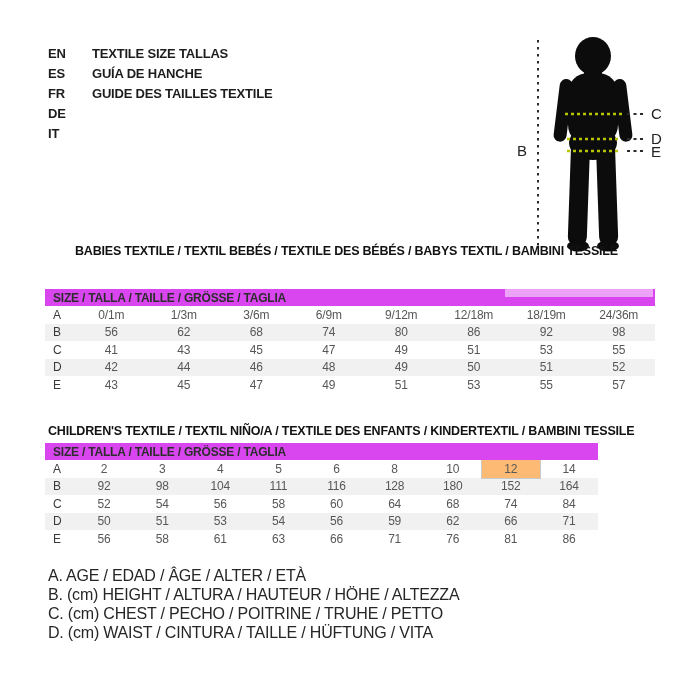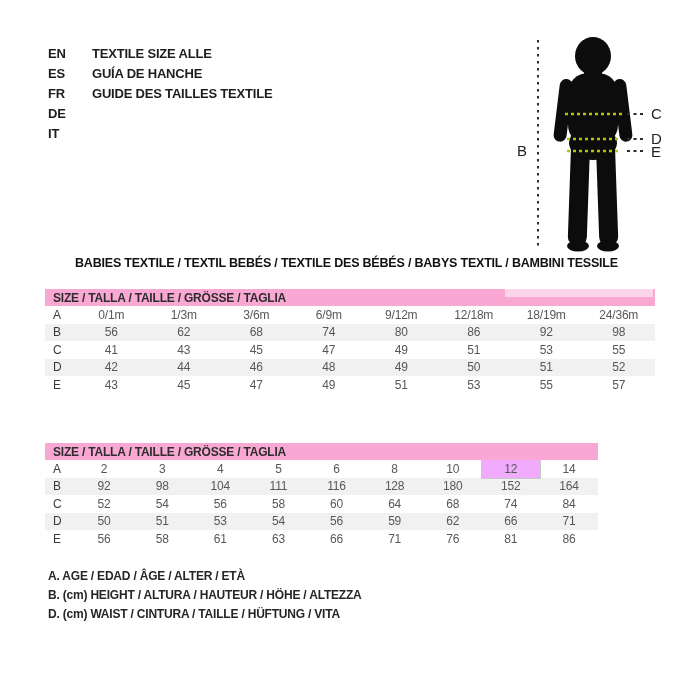--- a/index.html
+++ b/index.html
@@ -23,45 +23,45 @@
   
   .figure-wrap { position:absolute; left:505px; top:30px; width:175px; height:235px; }
   .fig-label { font-family:"Liberation Sans", sans-serif; font-size:15px; fill:#222222; }
 
   
   .section-title { position:absolute; left:48px; font-size:12.5px;
                    font-weight:bold; color:#121212; white-space:nowrap; }
 
   
   .table { position:absolute; left:45px; }
-  .thead { position:relative; height:17px; background:#f9a8d4;
+  .thead { position:relative; height:17px; background:#d946ef;
            display:flex; align-items:center; padding-left:8px;
            font-size:12px; font-weight:bold; color:#2d2d2d; }
   .thead-artifact { position:absolute; right:2px; top:0; height:8px; width:148px;
                     background:rgba(255,255,255,0.5); }
   .trow { display:flex; height:17.5px; font-size:12px; color:#575757; }
   .trow.striped { background:#f1f1f1; }
   .tlabel { width:30px; padding-left:8px; display:flex; align-items:center; color:#3a3a3a; }
   .tcell { flex:1; display:flex; align-items:center; justify-content:center; }
-  .tcell.hl { background:#f0abfc; box-shadow:0 0 0 1px #c9c9c9; }
+  .tcell.hl { background:#fdba74; box-shadow:0 0 0 1px #c9c9c9; }
 
   
   .legend { position:absolute; left:48px; top:566px; }
   .legend-line { height:19px; display:flex; align-items:center;
-                 font-size:12px; font-weight:bold; color:#262626; white-space:nowrap; }
+                 font-size:16px; font-weight:normal; color:#262626; white-space:nowrap; }
 </style>
 </head>
 <body>
 
 <div class="page">
 
   <div class="lang-block">
       <div class="lang-row">
         <span class="lang-code">EN</span>
-        <span>TEXTILE SIZE ALLE</span>
+        <span>TEXTILE SIZE TALLAS</span>
       </div>
       <div class="lang-row">
         <span class="lang-code">ES</span>
         <span>GUÍA DE HANCHE</span>
       </div>
       <div class="lang-row">
         <span class="lang-code">FR</span>
         <span>GUIDE DES TAILLES TEXTILE</span>
       </div>
       <div class="lang-row">
@@ -99,21 +99,21 @@
       <line x1="62" y1="121" x2="114" y2="121" stroke="#b8c400" stroke-width="2.6" stroke-dasharray="3 3"></line>
       <line x1="122" y1="121" x2="141" y2="121" stroke="#2b2b2b" stroke-width="2.2" stroke-dasharray="3 3.5"></line>
 
       <text x="12" y="126" class="fig-label">B</text>
       <text x="146" y="89" class="fig-label">C</text>
       <text x="146" y="114" class="fig-label">D</text>
       <text x="146" y="127" class="fig-label">E</text>
     </svg>
   </div>
 
-  <div class="section-title" style="top:256px;padding-left:27px;">BABIES TEXTILE / TEXTIL BEBÉS / TEXTILE DES BÉBÉS / BABYS TEXTIL / BAMBINI TESSILE</div>
+  <div class="section-title" style="top:244px;padding-left:27px;">BABIES TEXTILE / TEXTIL BEBÉS / TEXTILE DES BÉBÉS / BABYS TEXTIL / BAMBINI TESSILE</div>
   <div class="table" style="top:289px; width:610px;">
     <div class="thead">
       <span>SIZE / TALLA / TAILLE / GRÖSSE / TAGLIA</span>
       <span class="thead-artifact"></span>
     </div>
     <div class="tbody">
         <div class="trow">
           <div class="tlabel">A</div>
           <div class="tcell">0/1m</div>
           <div class="tcell">1/3m</div>
@@ -164,20 +164,21 @@
           <div class="tcell">47</div>
           <div class="tcell">49</div>
           <div class="tcell">51</div>
           <div class="tcell">53</div>
           <div class="tcell">55</div>
           <div class="tcell">57</div>
         </div>
       </div>
   </div>
 
+  <div class="section-title" style="top:424px;">CHILDREN'S TEXTILE / TEXTIL NIÑO/A / TEXTILE DES ENFANTS / KINDERTEXTIL / BAMBINI TESSILE</div>
   <div class="table" style="top:443px; width:553px;">
     <div class="thead">
       <span>SIZE / TALLA / TAILLE / GRÖSSE / TAGLIA</span>
     </div>
     <div class="tbody">
         <div class="trow">
           <div class="tlabel">A</div>
           <div class="tcell">2</div>
           <div class="tcell">3</div>
           <div class="tcell">4</div>
@@ -235,16 +236,17 @@
           <div class="tcell">76</div>
           <div class="tcell">81</div>
           <div class="tcell">86</div>
         </div>
       </div>
   </div>
 
   <div class="legend">
       <div class="legend-line">A. AGE / EDAD / ÂGE / ALTER / ETÀ</div>
       <div class="legend-line">B. (cm) HEIGHT / ALTURA / HAUTEUR / HÖHE / ALTEZZA</div>
+      <div class="legend-line">C. (cm) CHEST / PECHO / POITRINE / TRUHE / PETTO</div>
       <div class="legend-line">D. (cm) WAIST / CINTURA / TAILLE / HÜFTUNG / VITA</div>
     </div>
 
 </div>
 
 </body></html>

